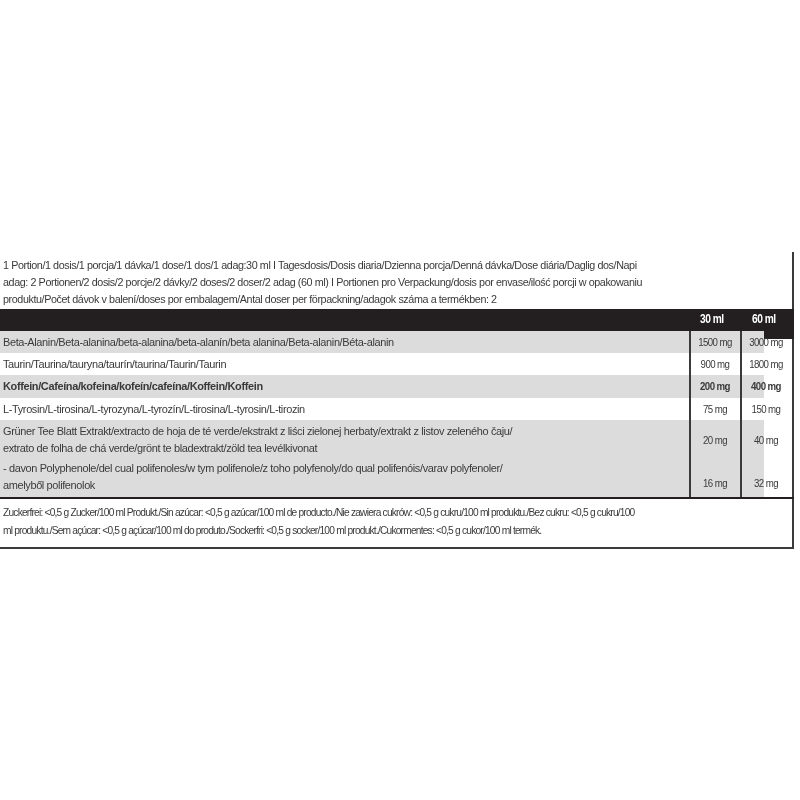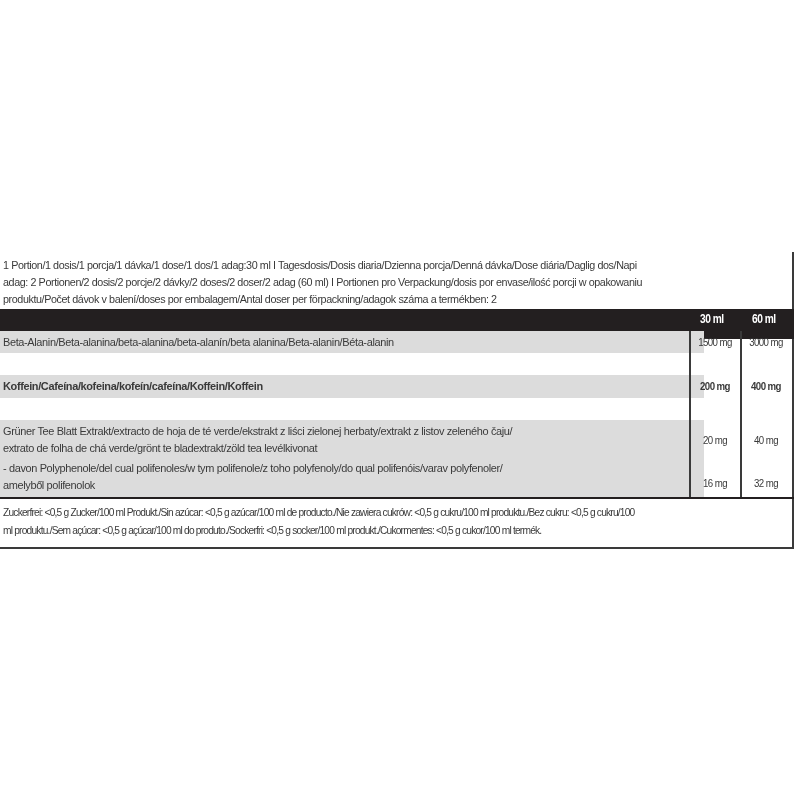--- a/index.html
+++ b/index.html
@@ -7,21 +7,21 @@
          font-family: "Liberation Sans", "DejaVu Sans", sans-serif; color: #3a3a3a; }
   .label { position: absolute; left: 0; width: 794px; height: 800px; }
   .intro { position: absolute; left: 3px; top: 256px; width: 785px;
            font-size: 11.6px; line-height: 17px; letter-spacing: -0.45px; color: #3a3a3a;
            transform: scaleX(0.93); transform-origin: left top; white-space: nowrap; }
   .intro div { height: 17px; }
   .right-border { position: absolute; left: 792px; top: 252px; width: 2px; height: 297px; background: #3a3a3a; }
   .thead { position: absolute; left: 0; top: 309px; width: 794px; height: 30px; background: #231f20; }
   .th { position: absolute; top: 3px; color: #ffffff; font-weight: bold; font-size: 12px;
         letter-spacing: -0.6px; transform: scaleX(0.85); transform-origin: left top; }
-  .row { position: absolute; left: 0; width: 704px; }
+  .row { position: absolute; left: 0; width: 764px; }
   .row.gray { background: #dcdcdc; }
   .row.white { background: #ffffff; }
   .name { position: absolute; left: 3px; font-size: 11.8px; line-height: 17px; letter-spacing: -0.4px;
           white-space: nowrap; transform: scaleX(0.93); transform-origin: left top; color: #3a3a3a; }
   .val { position: absolute; font-size: 11.8px; letter-spacing: -0.7px; white-space: nowrap;
          transform: scaleX(0.82); transform-origin: center top; text-align: center; width: 50px; color: #3a3a3a; }
   .v1 { left: 690px; }
   .v2 { left: 741px; }
   .col-sep { position: absolute; top: 331px; width: 1.5px; height: 167px; background: #3a3a3a; }
   .bottom-rule { position: absolute; left: 0; top: 497px; width: 794px; height: 2px; background: #231f20; }
@@ -47,27 +47,37 @@
     <span class="th" style="left:700px;">30 ml</span>
     <span class="th" style="left:752px;">60 ml</span>
   </div>
 
   <div class="row gray" style="top:331px;height:22px;">
     <span class="name" style="top:3px;">Beta-Alanin/Beta-alanina/beta-alanina/beta-alanín/beta alanina/Beta-alanin/Béta-alanin</span>
     <span class="val v1" style="top:4px;">1500 mg</span>
     <span class="val v2" style="top:4px;">3000 mg</span>
   </div>
 
+  <div class="row white" style="top:353px;height:22px;">
+    <span class="name" style="top:3px;">Taurin/Taurina/tauryna/taurín/taurina/Taurin/Taurin</span>
+    <span class="val v1" style="top:4px;">900 mg</span>
+    <span class="val v2" style="top:4px;">1800 mg</span>
+  </div>
 
   <div class="row gray" style="top:375px;height:23px;font-weight:bold;">
     <span class="name" style="top:3px;">Koffein/Cafeína/kofeina/kofeín/cafeína/Koffein/Koffein</span>
     <span class="val v1" style="top:4px;">200 mg</span>
     <span class="val v2" style="top:4px;">400 mg</span>
   </div>
 
+  <div class="row white" style="top:398px;height:22px;">
+    <span class="name" style="top:3px;">L-Tyrosin/L-tirosina/L-tyrozyna/L-tyrozín/L-tirosina/L-tyrosin/L-tirozin</span>
+    <span class="val v1" style="top:4px;">75 mg</span>
+    <span class="val v2" style="top:4px;">150 mg</span>
+  </div>
 
   <div class="row gray" style="top:420px;height:77px;">
     <span class="name" style="top:3px;">Grüner Tee Blatt Extrakt/extracto de hoja de té verde/ekstrakt z liści zielonej herbaty/extrakt z listov zeleného čaju/</span>
     <span class="name" style="top:20px;">extrato de folha de chá verde/grönt te bladextrakt/zöld tea levélkivonat</span>
     <span class="val v1" style="top:13px;">20 mg</span>
     <span class="val v2" style="top:13px;">40 mg</span>
 
     <span class="name" style="top:40px;">- davon Polyphenole/del cual polifenoles/w tym polifenole/z toho polyfenoly/do qual polifenóis/varav polyfenoler/</span>
     <span class="name" style="top:57px;">amelyből polifenolok</span>
     <span class="val v1" style="top:56px;">16 mg</span>

